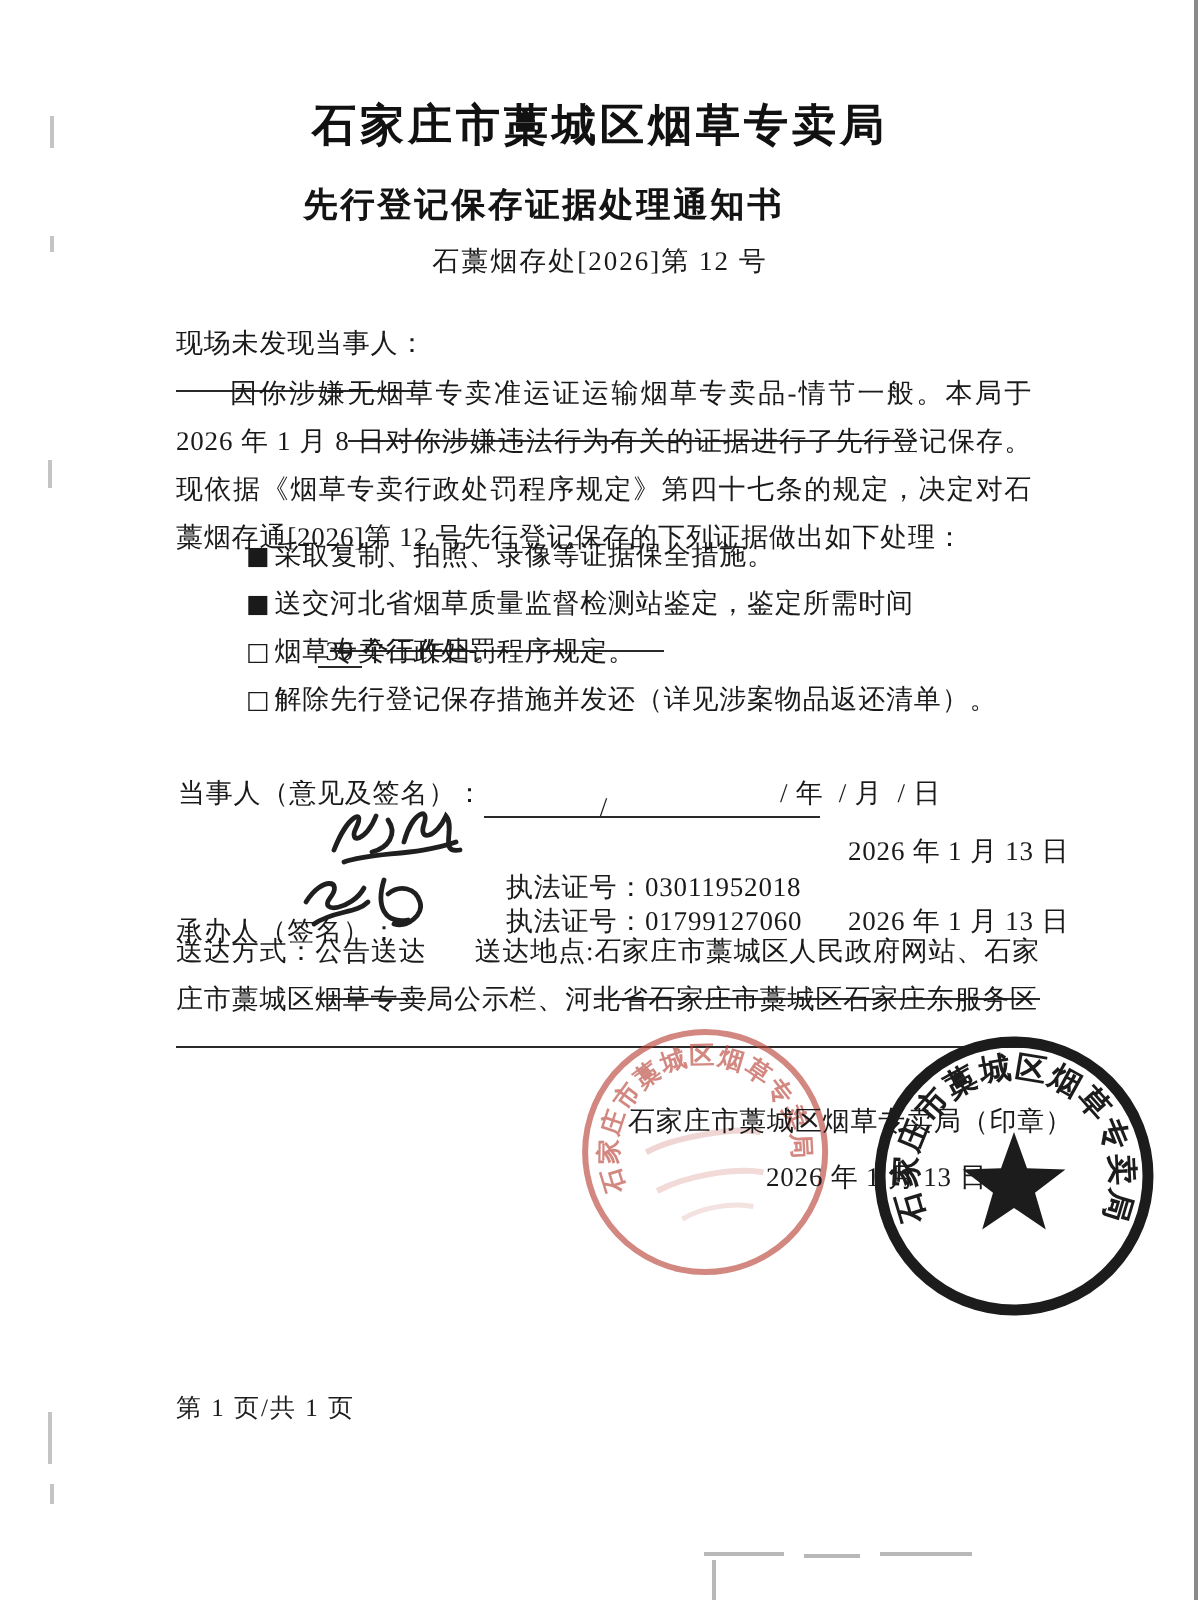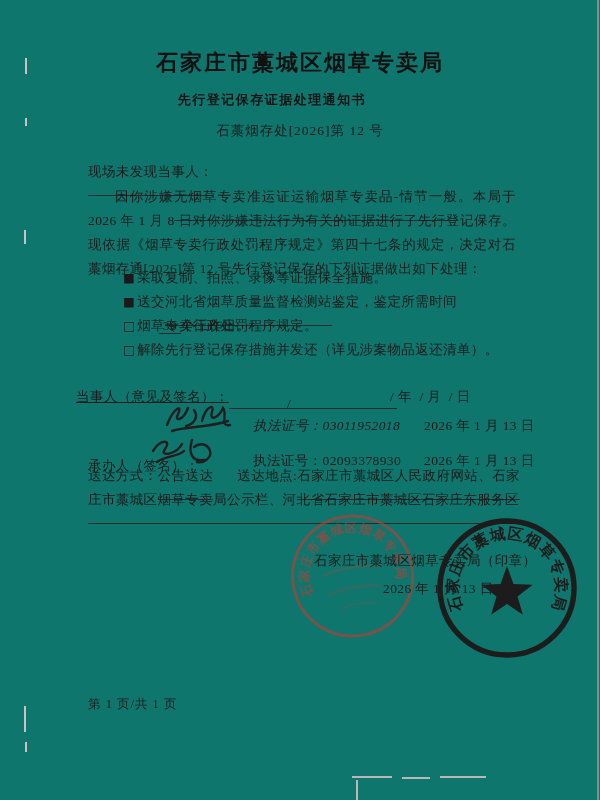--- a/index.html
+++ b/index.html
@@ -4,65 +4,65 @@
 <style>
   html,body{margin:0;padding:0;}
   body{
     width:600px;height:800px;
     background:#e9e9e9;
     font-family:"Liberation Serif","DejaVu Serif",serif;
     color:#1c1c1c;
   }
   .page{
     position:relative;width:600px;height:800px;overflow:hidden;
-    background:#0f766e;
+    background:#ffffff;
   }
   
   .edge-line{position:absolute;background:#8a8a8a;}
   .dash{position:absolute;background:#c4c4c4;}
   .bdash{position:absolute;background:#b8b8b8;}
   
   .title{
     position:absolute;top:48px;left:0;width:600px;text-align:center;
     font-size:22px;font-weight:700;letter-spacing:2px;color:#111;
   }
   .subtitle{
     position:absolute;top:91px;left:0;width:544px;text-align:center;
     font-family:"Liberation Sans","DejaVu Sans",sans-serif;
-    font-size:13px;font-weight:700;letter-spacing:1.5px;color:#141414;
+    font-size:17px;font-weight:700;letter-spacing:1.5px;color:#141414;
   }
   .docno{
     position:absolute;top:122px;left:0;width:600px;text-align:center;
     font-size:13.5px;letter-spacing:1px;color:#1a1a1a;
   }
   
   .bodytext{font-size:13.5px;line-height:24px;letter-spacing:0.4px;color:#1a1a1a;}
   .salutation{position:absolute;top:160px;left:88px;}
   .u{border-bottom:1px solid #2a2a2a;padding-bottom:16px;}
   .upre{white-space:pre;border-bottom:1px solid #2a2a2a;margin-left:36px;}
   .para{
     position:absolute;top:185px;left:88px;width:428px;
     text-align:justify;text-indent:2em;
   }
   .options{position:absolute;top:266px;left:123px;width:400px;}
   .opt{height:24px;}
   .box{font-family:"DejaVu Sans","Liberation Sans",sans-serif;font-size:12.5px;margin-right:2px;}
   
-  .party-line{position:absolute;top:385px;left:76px;text-decoration:underline;}
+  .party-line{position:absolute;top:385px;left:89px;}
   .party-blank{
     display:inline-block;width:168px;border-bottom:1px solid #2a2a2a;
     height:17px;vertical-align:bottom;padding-left:58px;box-sizing:border-box;
   }
   .party-date{position:absolute;top:385px;left:390px;white-space:pre;}
   .exec-label{position:absolute;top:414px;left:88px;margin-top:40px;}
   .sig{position:absolute;}
   .sig svg path{stroke:#1f1f1f;stroke-width:2.4;fill:none;stroke-linecap:round;}
   .sig1{left:162px;top:399px;}
   .sig2{left:146px;top:434px;}
-  .lic1{position:absolute;top:414px;left:253px;font-style:italic;}
+  .lic1{position:absolute;top:432px;left:253px;}
   .date1{position:absolute;top:414px;left:424px;}
   .lic2{position:absolute;top:449px;left:253px;}
   .date2{position:absolute;top:449px;left:424px;}
   
   .delivery{position:absolute;top:464px;left:88px;width:432px;text-align:justify;}
   .loc-label{margin-left:24px;}
   
   .stamp-org-line{position:absolute;top:549px;left:314px;z-index:4;}
   .stamp-date-line{position:absolute;top:577px;left:383px;z-index:4;}
   .red-stamp{position:absolute;left:286px;top:509px;z-index:2;transform:rotate(-10deg);opacity:0.62;}
@@ -133,21 +133,21 @@
       <path d="M46 6 C42 19 46 28 58 26 M48 13 C54 8 62 10 64 17 C66 23 58 30 51 28"></path>
     </svg>
   </div>
 
   <div class="bodytext lic1">
     <span>执法证号：</span><span>03011952018</span>
   </div>
   <div class="bodytext date1">2026 年 1 月 13 日</div>
 
   <div class="bodytext lic2">
-    <span>执法证号：</span><span>02093378930</span>
+    <span>执法证号：</span><span>01799127060</span>
   </div>
   <div class="bodytext date2">2026 年 1 月 13 日</div>
 
   <div class="bodytext delivery"><span>送达方式：</span><span class="u">公告送达</span><span class="loc-label">送达地点:</span><span class="u">石家庄市藁城区人民政府网站、石家庄市藁城区烟草专卖局公示栏、河北省石家庄市藁城区石家庄东服务区</span></div>
 
   <div class="bodytext stamp-org-line">石家庄市藁城区烟草专卖局（印章）</div>
   <div class="bodytext stamp-date-line">2026 年 1 月 13 日</div>
 
   <div class="red-stamp">
     <svg width="134" height="134" viewBox="0 0 134 134">

